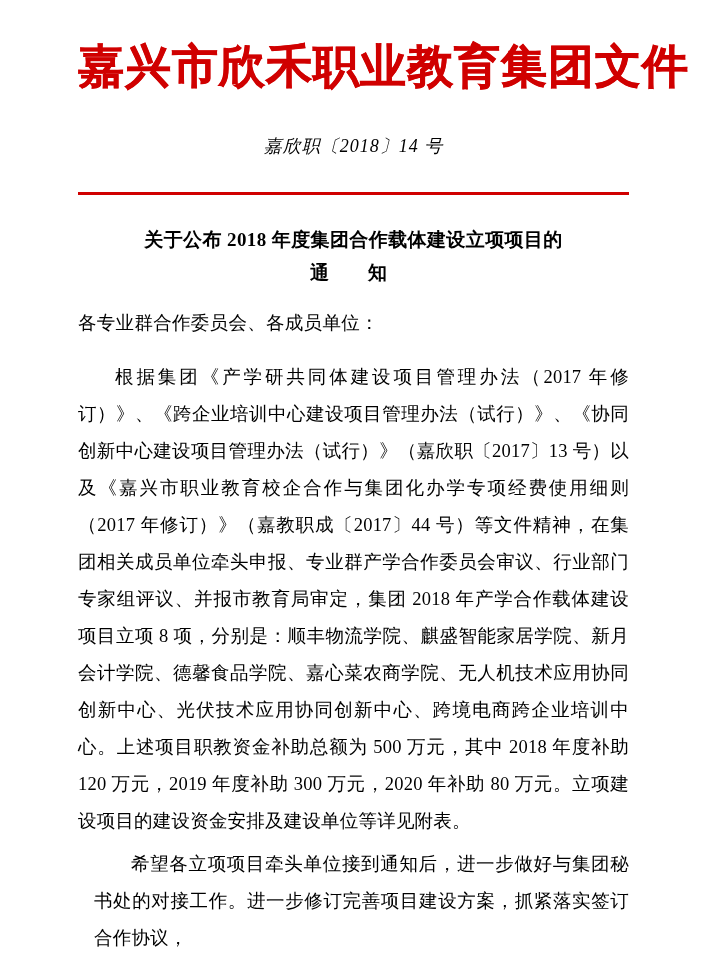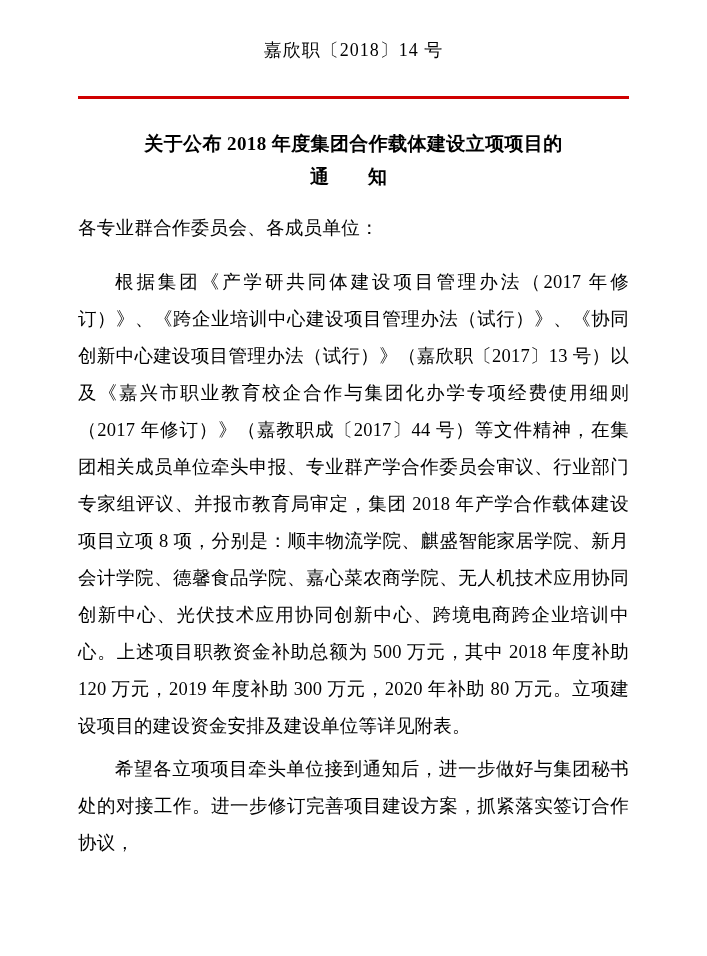--- a/index.html
+++ b/index.html
@@ -31,20 +31,21 @@
     letter-spacing: 1px;
     line-height: 1.25;
     white-space: nowrap;
     -webkit-text-stroke: 0.6px #d00000;
   }
   .doc-number {
     margin-top: 38px;
     text-align: center;
     font-size: 18px;
     letter-spacing: 1px;
+    font-style: italic;
   }
   .red-rule {
     margin-top: 34px;
     height: 3px;
     background: #d00000;
     width: 100%;
   }
   .subject {
     margin-top: 28px;
     text-align: center;
@@ -68,27 +69,29 @@
     letter-spacing: 0.2px;
     text-align: justify;
     text-justify: inter-ideograph;
     text-indent: 2em;
   }
   .body-para.first {
     margin-top: 17px;
   }
   .body-para.second {
     margin-top: 6px;
+    margin-left: 16px;
   }
 </style>
 </head>
 <body>
 
 <div class="page">
 
+  <div class="doc-title">嘉兴市欣禾职业教育集团文件</div>
 
   <div class="doc-number">嘉欣职〔2018〕14 号</div>
 
   <div class="red-rule"></div>
 
   <div class="subject">
     <div>关于公布 2018 年度集团合作载体建设立项项目的</div>
     <div class="line2">通　知</div>
   </div>
 

